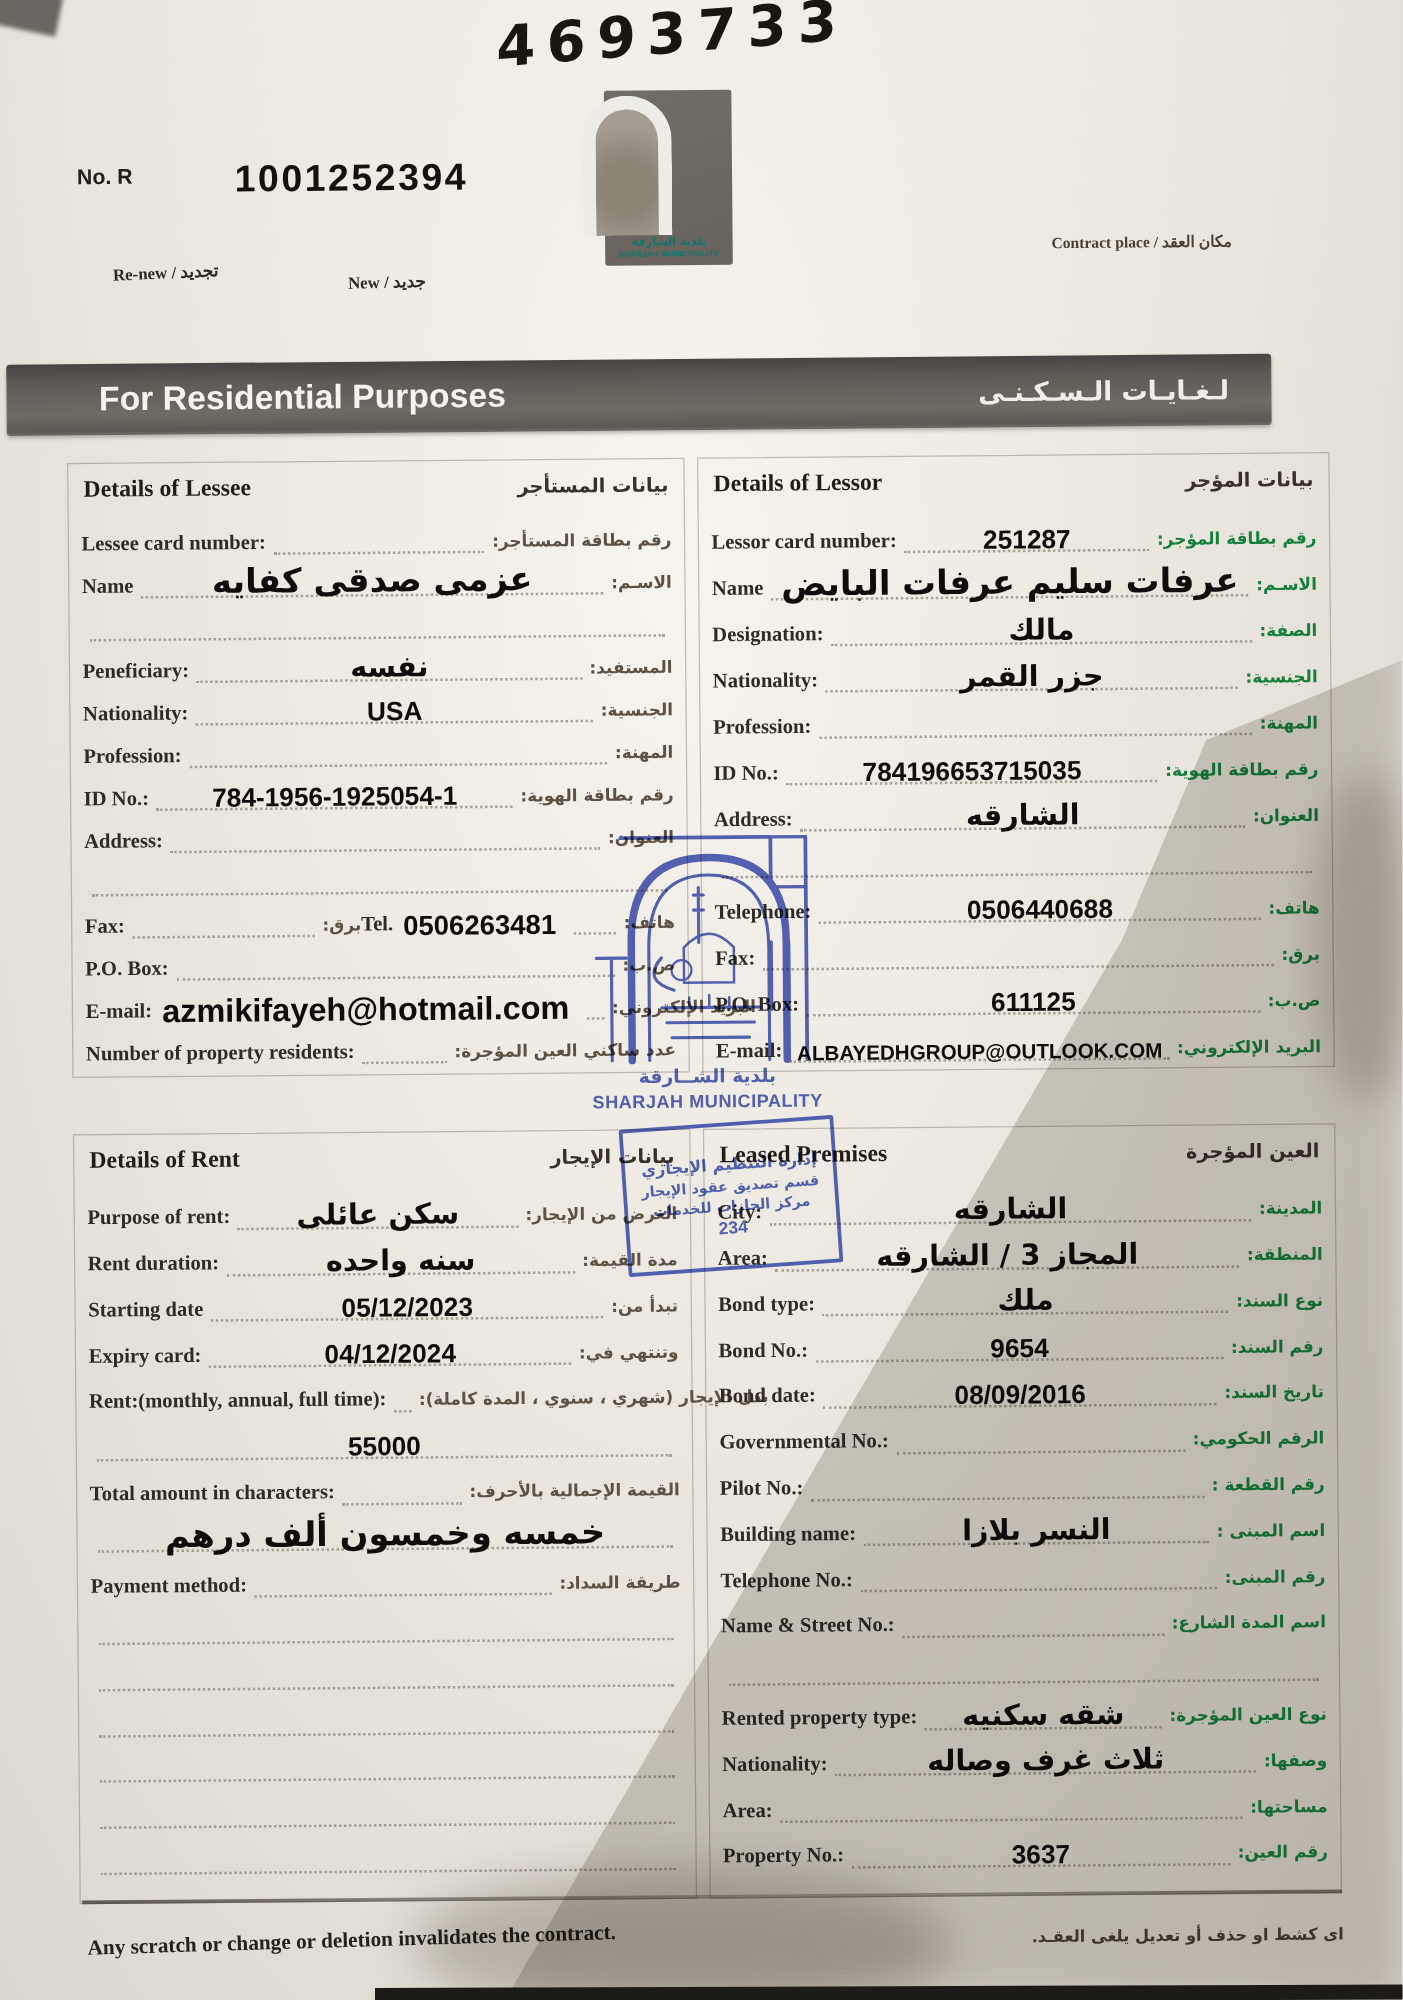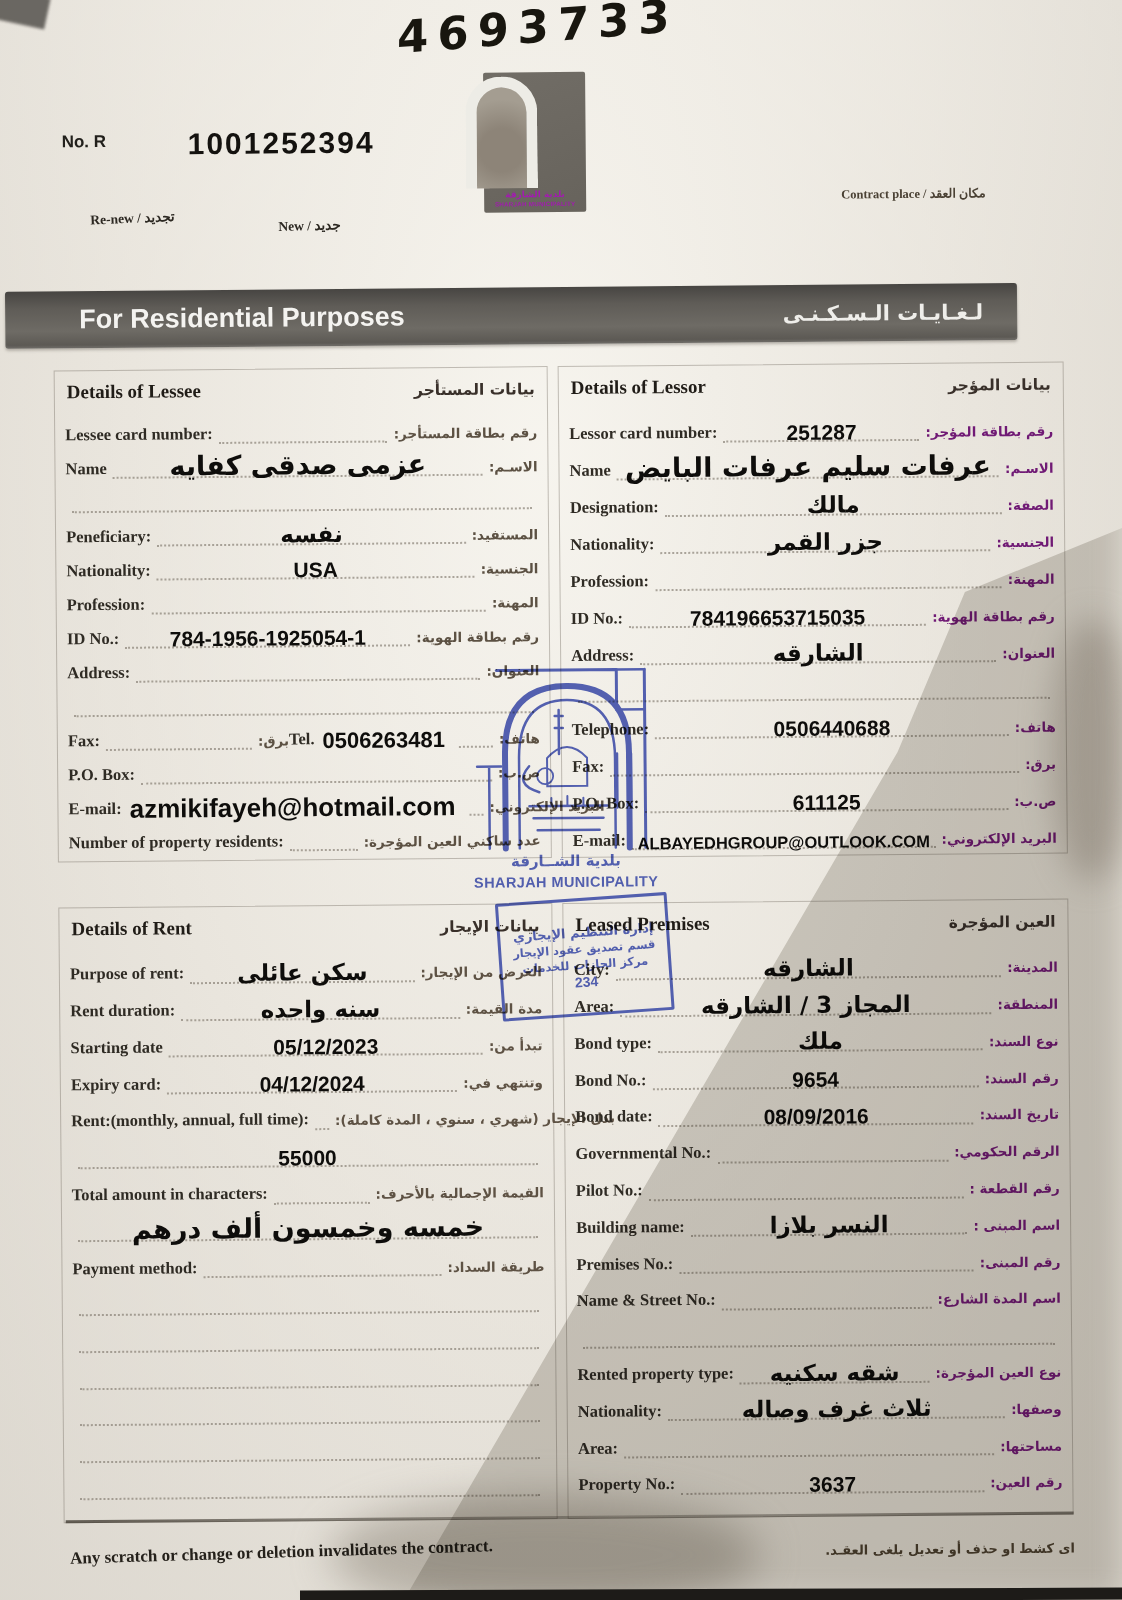--- a/index.html
+++ b/index.html
@@ -29,21 +29,21 @@
   .contract-place{position:absolute;left:845px;top:189px;font-weight:bold;font-size:12.5px;color:#4a4134;}
 
   
   .logo{position:absolute;left:468px;top:70px;width:122px;height:142px;}
   .logo .square{position:absolute;left:20px;top:2px;right:0;bottom:0;background:linear-gradient(160deg,#716d66,#67635c);border-radius:2px;}
   .logo .arch{
     position:absolute;left:2px;top:6px;width:50px;height:101px;
     border:11px solid #edece6;border-bottom:none;border-radius:36px 36px 0 0;
     background:radial-gradient(circle at 50% 62%, #8d8478 0 32%, #a49d91 75%);
   }
-  .logo .strip{position:absolute;left:22px;right:2px;bottom:4px;text-align:center;color:#a21caf;font-family:"DejaVu Sans",sans-serif;line-height:1.25;}
+  .logo .strip{position:absolute;left:22px;right:2px;bottom:4px;text-align:center;color:#0f766e;font-family:"DejaVu Sans",sans-serif;line-height:1.25;}
   .logo .strip .ar{font-size:9px;font-weight:bold;}
   .logo .strip .en{font-size:6.3px;font-weight:bold;letter-spacing:.2px;font-family:"Liberation Sans",sans-serif;}
 
   
   .banner{
     position:absolute;left:8px;top:287px;width:1012px;height:57px;
     background:linear-gradient(180deg,#474542 0%,#5f5c57 30%,#6e6b65 70%,#585550 100%);
     border-radius:3px;display:flex;align-items:center;justify-content:space-between;
     box-shadow:0 2px 3px rgba(80,75,65,.35), inset 0 -2px 2px rgba(255,255,255,.12);
   }
@@ -59,21 +59,21 @@
   .sec-head{display:flex;justify-content:space-between;align-items:baseline;margin:4px 2px 8px 2px;}
   .sec-head .ten{font-weight:bold;font-size:19px;color:#201c17;}
   .sec-head .tar{font-family:"DejaVu Sans",sans-serif;font-weight:bold;font-size:15.5px;color:#39302a;direction:rtl;}
 
   .row{display:flex;align-items:flex-end;height:34px;}
   .sec-lessor .row{height:37px;}
   .sec-rent .row,.sec-prem .row{height:36.8px;}
   .lbl{white-space:nowrap;line-height:1;padding-bottom:2px;}
   .lbl.en{font-weight:bold;font-size:16.5px;color:#2f2b24;}
   .lbl.ar{font-family:"DejaVu Sans",sans-serif;font-weight:bold;font-size:13.5px;color:#5c5143;direction:rtl;}
-  .sec-lessor .lbl.ar,.sec-prem .lbl.ar{color:#701a75;margin-top:40px;}
+  .sec-lessor .lbl.ar,.sec-prem .lbl.ar{color:#15803d;margin-top:40px;}
   .sec-rent .lbl.ar{color:#5e5244;}
   .mid{flex:1;border-bottom:2px dotted rgba(125,117,105,.62);margin:0 6px;display:flex;justify-content:center;align-items:flex-end;min-width:14px;}
   .mid.short{flex:0 0 34px;}
   .val{font-family:"Liberation Sans",sans-serif;font-weight:bold;font-size:21px;color:#0e0d0b;line-height:1;transform:translateY(3px);white-space:nowrap;}
   .val.ar-md{font-family:"DejaVu Sans",sans-serif;font-size:23px;}
   .val.ar-lg{font-family:"DejaVu Sans",sans-serif;font-size:27px;}
   .val.sm{font-size:16.5px;}
   .vali{font-family:"Liberation Sans",sans-serif;font-weight:bold;font-size:26px;color:#0e0d0b;line-height:1;margin:0 8px;transform:translateY(3px);white-space:nowrap;}
   .row.faxtel .vali{font-size:22px;}
 
@@ -439,21 +439,21 @@
           <span class="lbl ar">رقم القطعة :</span>
         </div>
         <div class="row field">
           <span class="lbl en">Building name:</span>
           <span class="mid">
             <span class="val ar-md">النسر بلازا</span>
           </span>
           <span class="lbl ar">اسم المبنى :</span>
         </div>
         <div class="row field">
-          <span class="lbl en">Premises No.:</span>
+          <span class="lbl en">Telephone No.:</span>
           <span class="mid"></span>
           <span class="lbl ar">رقم المبنى:</span>
         </div>
         <div class="row field">
           <span class="lbl en">Name &amp; Street No.:</span>
           <span class="mid"></span>
           <span class="lbl ar">اسم المدة الشارع:</span>
         </div>
         <div class="row field">
           <span class="mid"></span>

